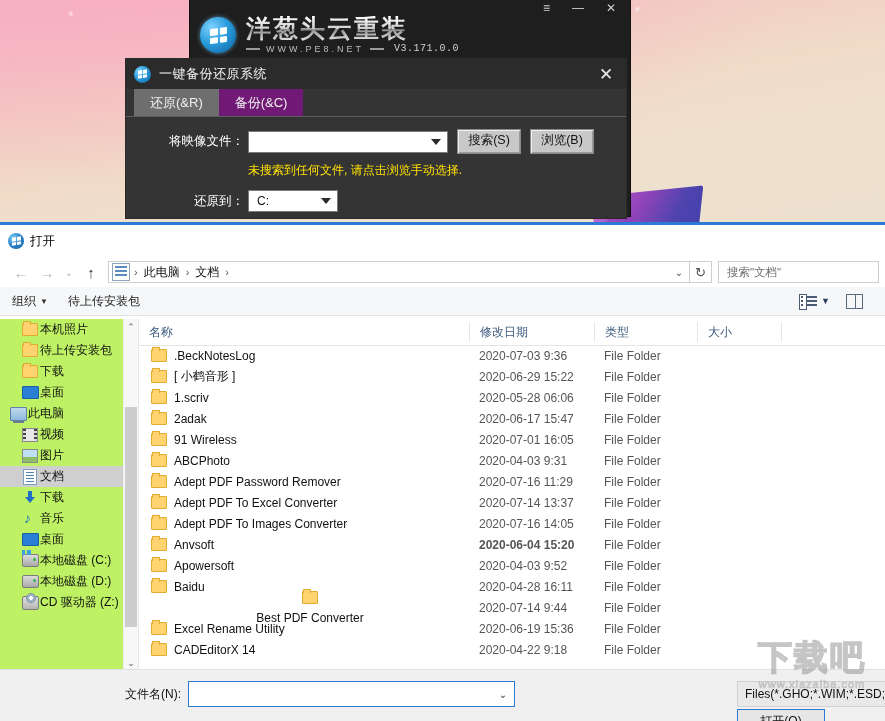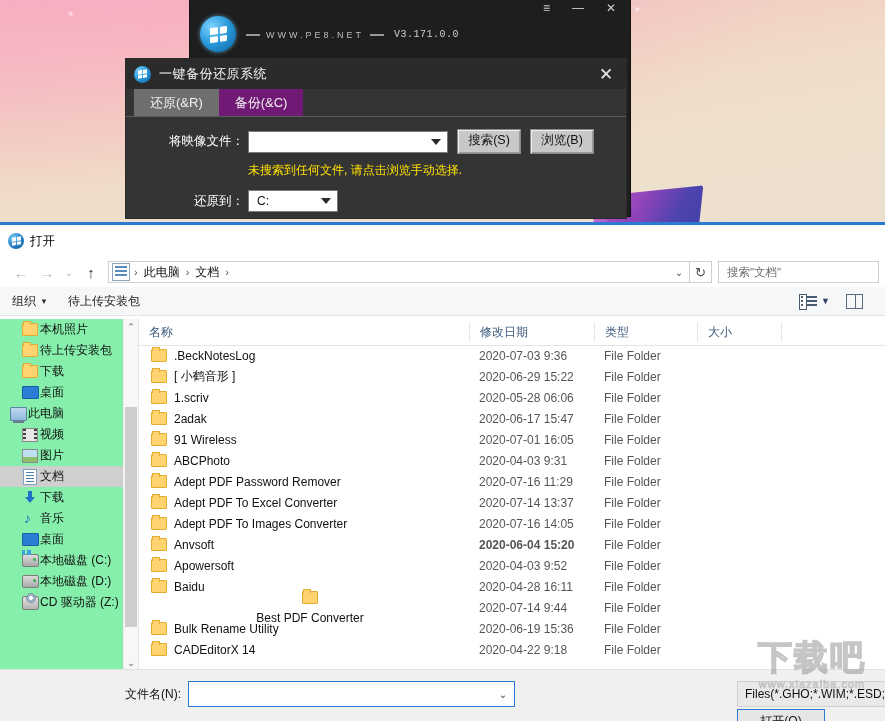--- a/index.html
+++ b/index.html
@@ -174,21 +174,21 @@
   .tbitem{font-size:12px;color:#1c1c1c;padding:0 10px 0 0;cursor:pointer;display:flex;align-items:center;gap:4px;}
   .tbitem .car{font-size:8px;color:#333;}
   .tbright{margin-left:auto;display:flex;align-items:center;gap:4px;}
   .viewico{width:18px;height:14px;position:relative;cursor:pointer;}
   .viewico i{position:absolute;background:#4a5b73;}
   .panelico{width:17px;height:15px;border:1.5px solid #5c6a7d;box-sizing:border-box;position:relative;cursor:pointer;}
   .panelico::after{content:"";position:absolute;right:0;top:0;bottom:0;width:6px;border-left:1.5px solid #5c6a7d;}
 
   .content{position:absolute;left:0;top:94px;right:0;bottom:51px;display:flex;}
   .tree{
-    width:138px;border-right:1px solid #e6e6e6;position:relative;overflow:hidden;background:#86efac;
+    width:138px;border-right:1px solid #e6e6e6;position:relative;overflow:hidden;background:#bef264;
   }
   .tnode{height:21px;display:flex;align-items:center;font-size:12px;color:#111;padding-left:4px;cursor:pointer;}
   .tnode.selected{background:#cfcfcf;}
   .tnode .ic{width:20px;flex:0 0 auto;display:flex;align-items:center;justify-content:center;}
   .tnode .lb{white-space:nowrap;overflow:hidden;}
   .tnode.ind1{padding-left:20px;}
   .tnode.ind0{padding-left:8px;}
 
   .folder-ic{width:14px;height:11px;background:#ffd470;border:1px solid #e3ab2f;border-radius:1px;position:relative;}
   .folder-ic::before{content:"";position:absolute;left:0;top:-3px;width:6px;height:3px;background:#ffd470;border:1px solid #e3ab2f;border-bottom:none;border-radius:1px 1px 0 0;}
@@ -284,20 +284,21 @@
   <div class="brandrow">
     <span class="win-logo">
       <span class="flag">
           <i></i>
           <i></i>
           <i></i>
           <i></i>
         </span>
     </span>
     <span class="brandtext">
+      <span class="big">洋葱头云重装</span>
       <span class="brandsub">
         <i class="dash"></i>
         <span class="url">WWW.PE8.NET</span>
         <i class="dash"></i>
         <span class="ver">V3.171.0.0</span>
       </span>
     </span>
   </div>
 </div>
 
@@ -621,21 +622,21 @@
               <i class="folder-ic"></i>
               <span>Best PDF Converter</span>
             </div>
             <div class="dt" style="width: 125px;">2020-07-14 9:44</div>
             <div class="ty" style="width: 103px;">File Folder</div>
             <div class="sz" style="width: 84px;"></div>
           </div>
           <div class="row">
             <div class="nm" style="width: 330px;">
               <i class="folder-ic"></i>
-              <span>Bulk Rename Utility</span>
+              <span>Excel Rename Utility</span>
             </div>
             <div class="dt" style="width: 125px;">2020-06-19 15:36</div>
             <div class="ty" style="width: 103px;">File Folder</div>
             <div class="sz" style="width: 84px;"></div>
           </div>
           <div class="row">
             <div class="nm" style="width: 330px;">
               <i class="folder-ic"></i>
               <span>CADEditorX 14</span>
             </div>

